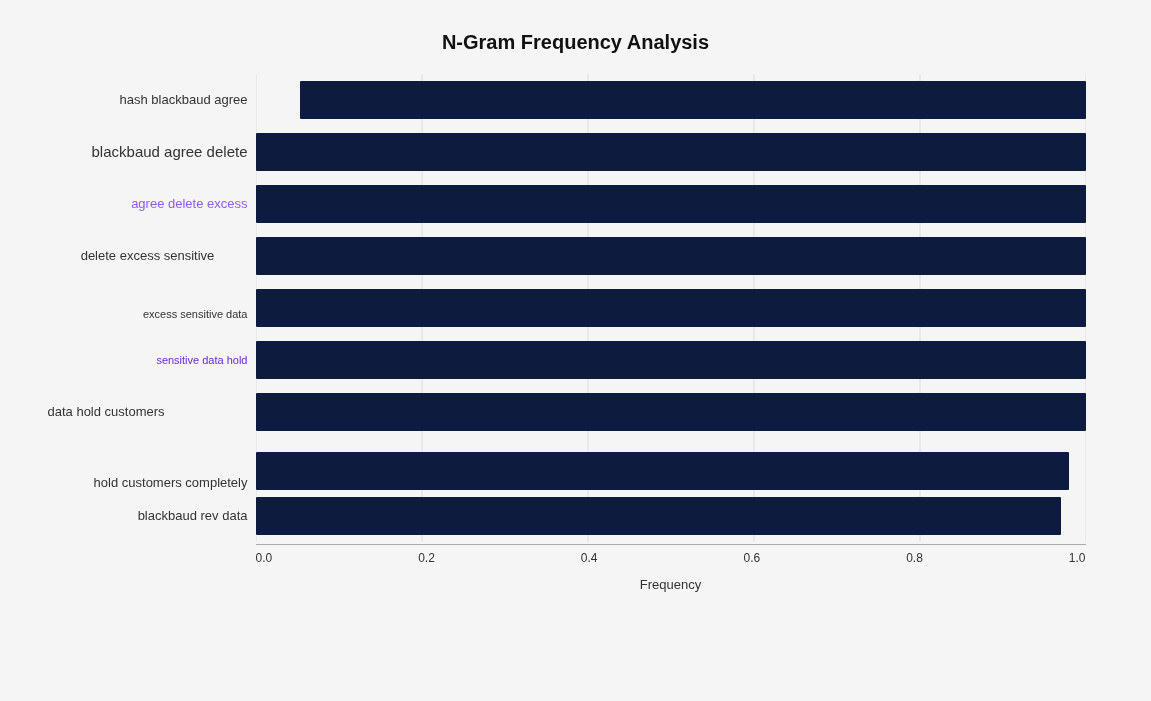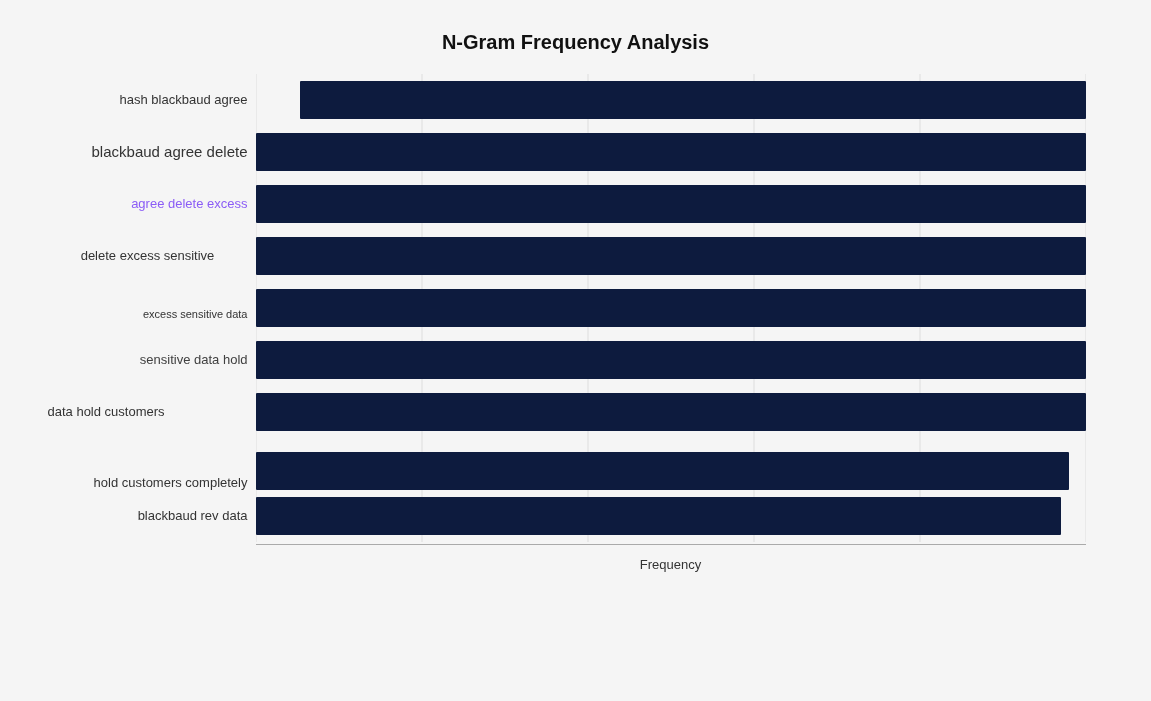--- a/index.html
+++ b/index.html
@@ -74,34 +74,42 @@
         </div>
         <div style="display: flex; align-items: center; height: 52px; position: relative;">
           <div style="position: absolute; right: calc(100% + 8px); width: 200px; text-align: center; font-size: 13px; color: rgb(51, 51, 51); white-space: nowrap;">delete excess sensitive</div>
           <div style="height: 38px; background: rgb(13, 27, 62); border-radius: 1px; width: 100%;"></div>
         </div>
         <div style="display: flex; align-items: center; height: 52px; position: relative;">
           <div style="position: absolute; right: calc(100% + 8px); width: 200px; text-align: right; font-size: 11px; color: rgb(51, 51, 51); white-space: nowrap; margin-top: 12px;">excess sensitive data</div>
           <div style="height: 38px; background: rgb(13, 27, 62); border-radius: 1px; width: 100%;"></div>
         </div>
         <div style="display: flex; align-items: center; height: 52px; position: relative;">
-          <div style="position: absolute; right: calc(100% + 8px); width: 200px; text-align: right; font-size: 13px; color: #404040; white-space: nowrap;">sensitive data hold</div>
+          <div style="position: absolute; right: calc(100% + 8px); width: 200px; text-align: right; font-size: 11px; color: #6d28d9; white-space: nowrap;">sensitive data hold</div>
           <div style="height: 38px; background: rgb(13, 27, 62); border-radius: 1px; width: 100%;"></div>
         </div>
         <div style="display: flex; align-items: center; height: 52px; position: relative;">
           <div style="position: absolute; right: calc(100% + 8px); width: 200px; font-size: 13px; color: rgb(51, 51, 51); white-space: nowrap;">data hold customers</div>
           <div style="height: 38px; background: rgb(13, 27, 62); border-radius: 1px; width: 100%;"></div>
         </div>
         <div style="display: flex; align-items: flex-end; height: 52px; position: relative;">
           <div style="position: absolute; right: calc(100% + 8px); width: 200px; text-align: right; font-size: 13px; color: rgb(51, 51, 51); white-space: nowrap;">hold customers completely</div>
           <div style="height: 38px; background: rgb(13, 27, 62); border-radius: 1px; width: 98%;"></div>
         </div>
         <div style="display: flex; align-items: center; height: 52px; position: relative;">
           <div style="position: absolute; right: calc(100% + 8px); width: 200px; text-align: right; font-size: 13px; color: rgb(51, 51, 51); white-space: nowrap;">blackbaud rev data</div>
           <div style="height: 38px; background: rgb(13, 27, 62); border-radius: 1px; width: 97%;"></div>
         </div>
       </div>
   </div>
 
   <div style="margin-left: 210px; margin-right: 20px; border-top: 1.5px solid #aaa; margin-top: 2px;"></div>
 
+  <div class="x-ticks" id="x-ticks-container">
+      <div style="font-size: 12px; color: rgb(51, 51, 51); text-align: center;">0.0</div>
+      <div style="font-size: 12px; color: rgb(51, 51, 51); text-align: center;">0.2</div>
+      <div style="font-size: 12px; color: rgb(51, 51, 51); text-align: center;">0.4</div>
+      <div style="font-size: 12px; color: rgb(51, 51, 51); text-align: center;">0.6</div>
+      <div style="font-size: 12px; color: rgb(51, 51, 51); text-align: center;">0.8</div>
+      <div style="font-size: 12px; color: rgb(51, 51, 51); text-align: center;">1.0</div>
+    </div>
   <div class="x-label">Frequency</div>
 </div>
 
 </body></html>

